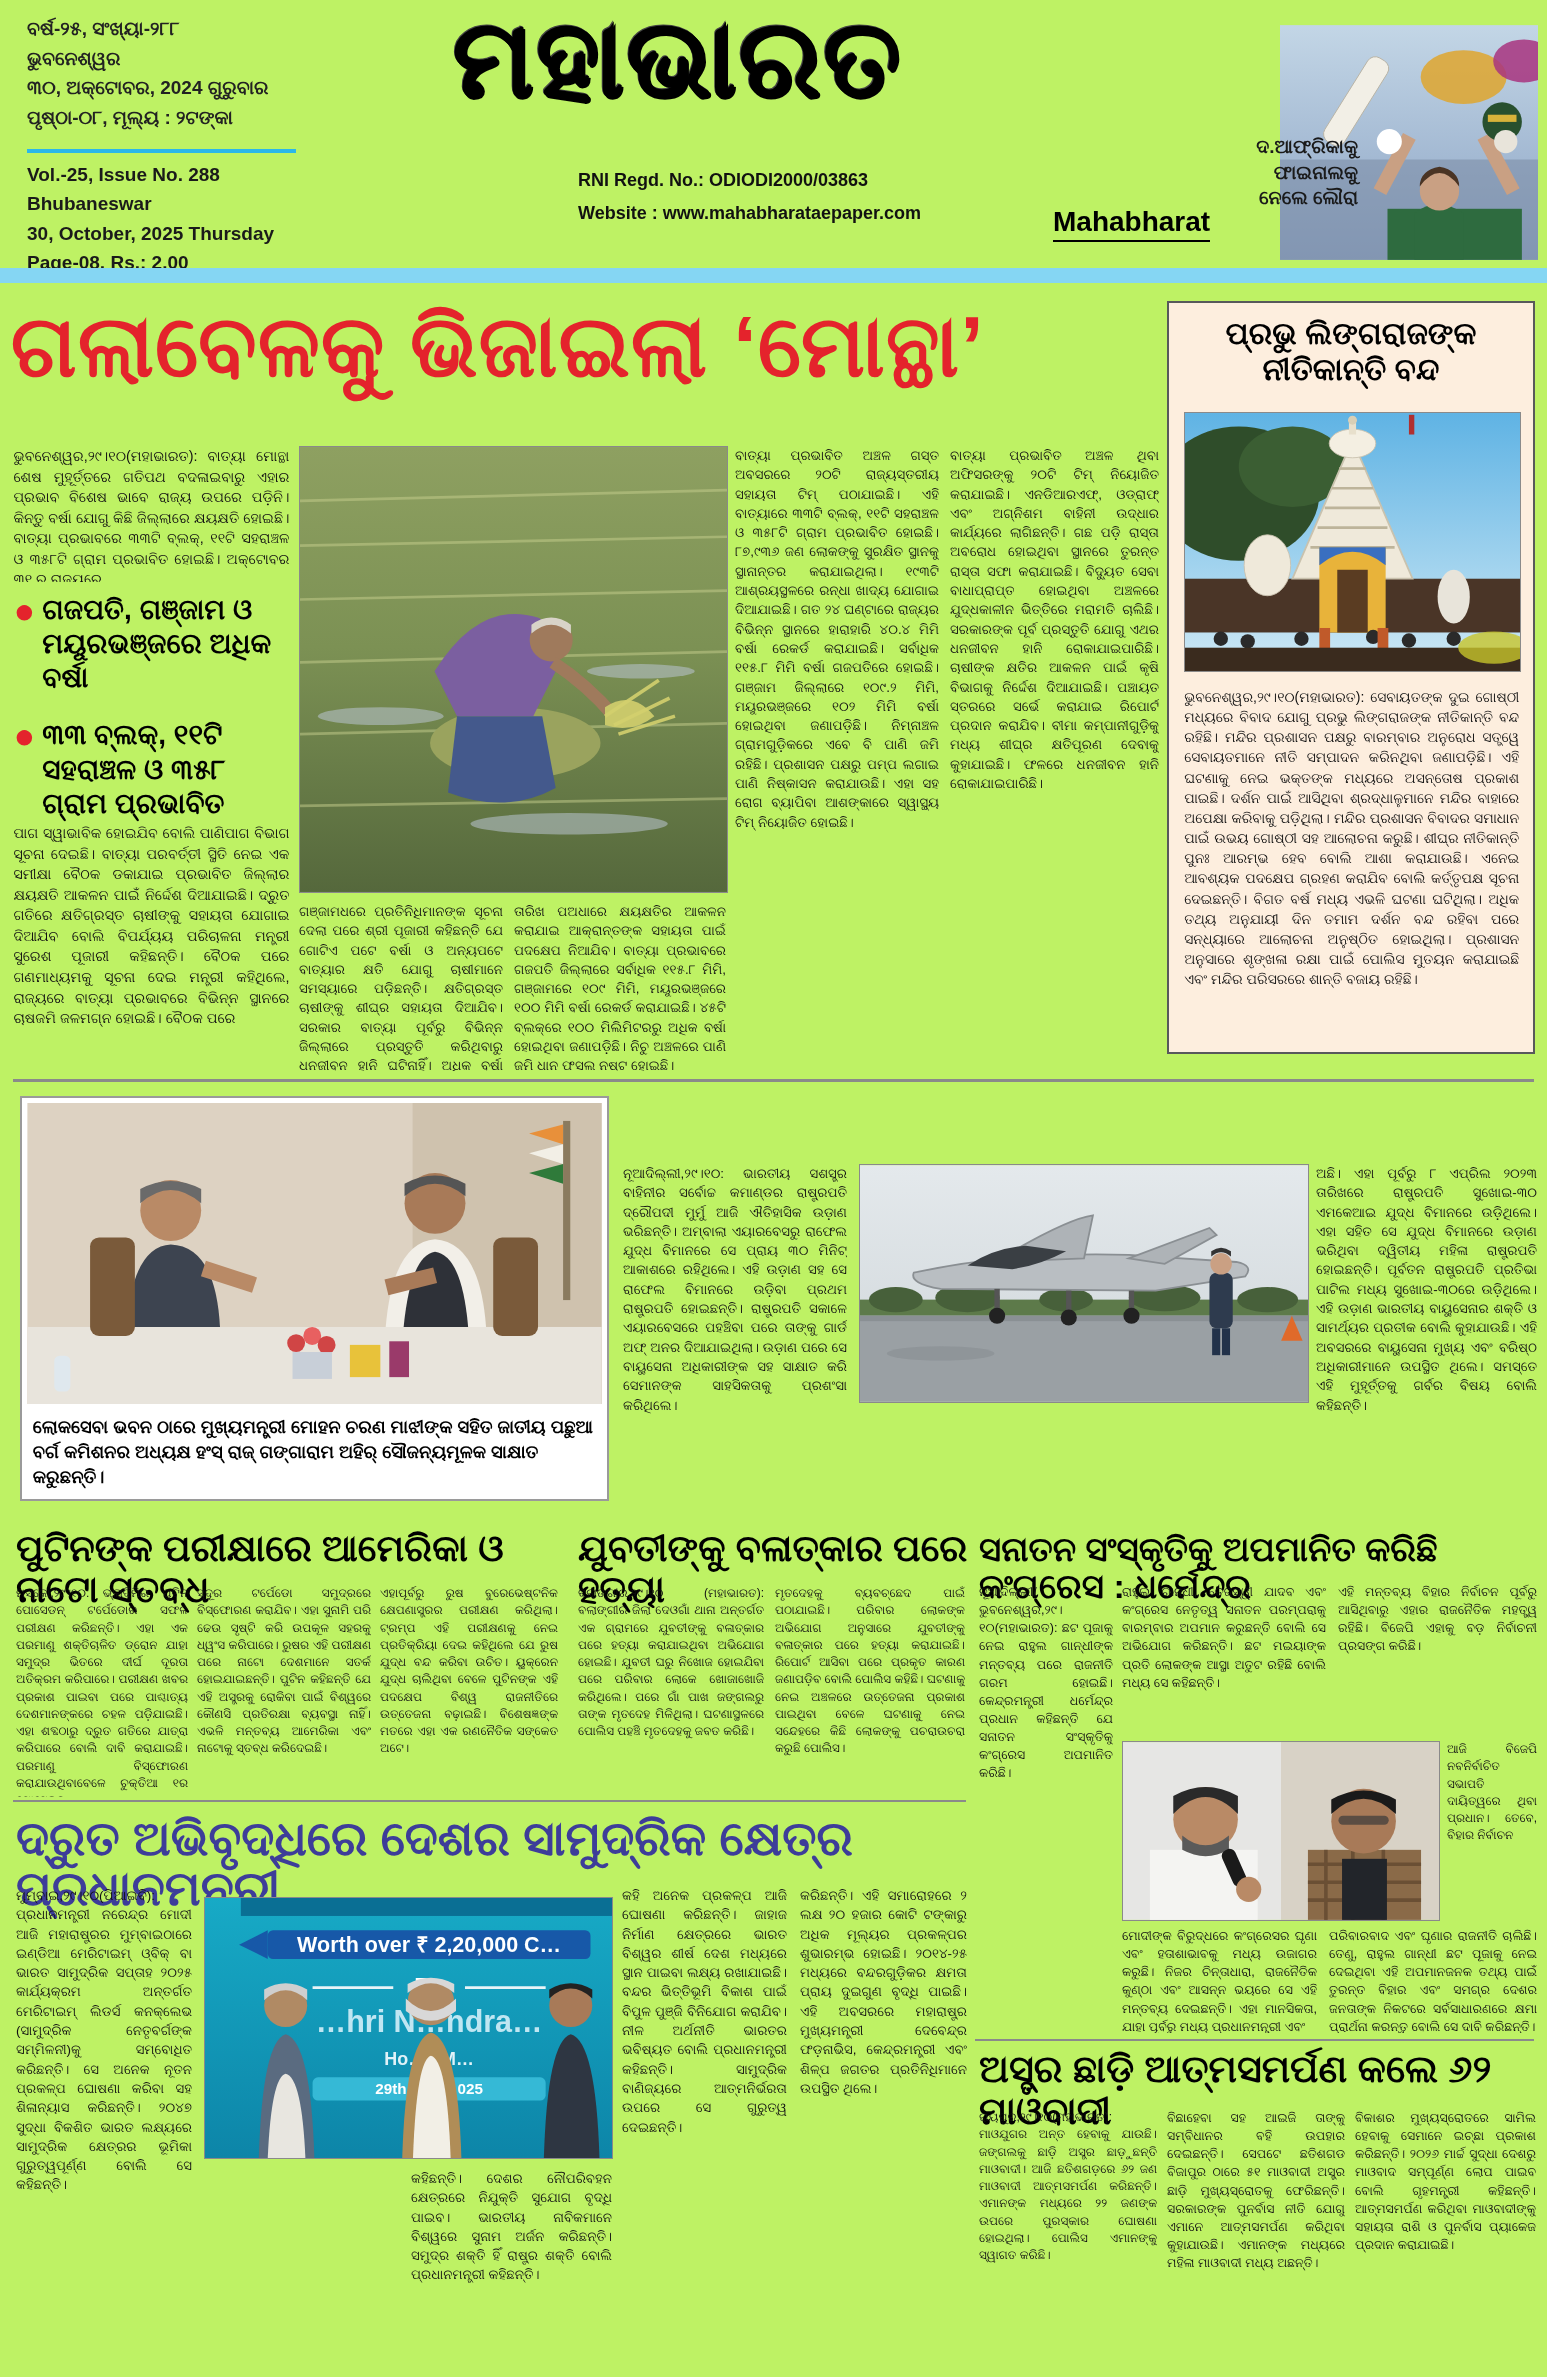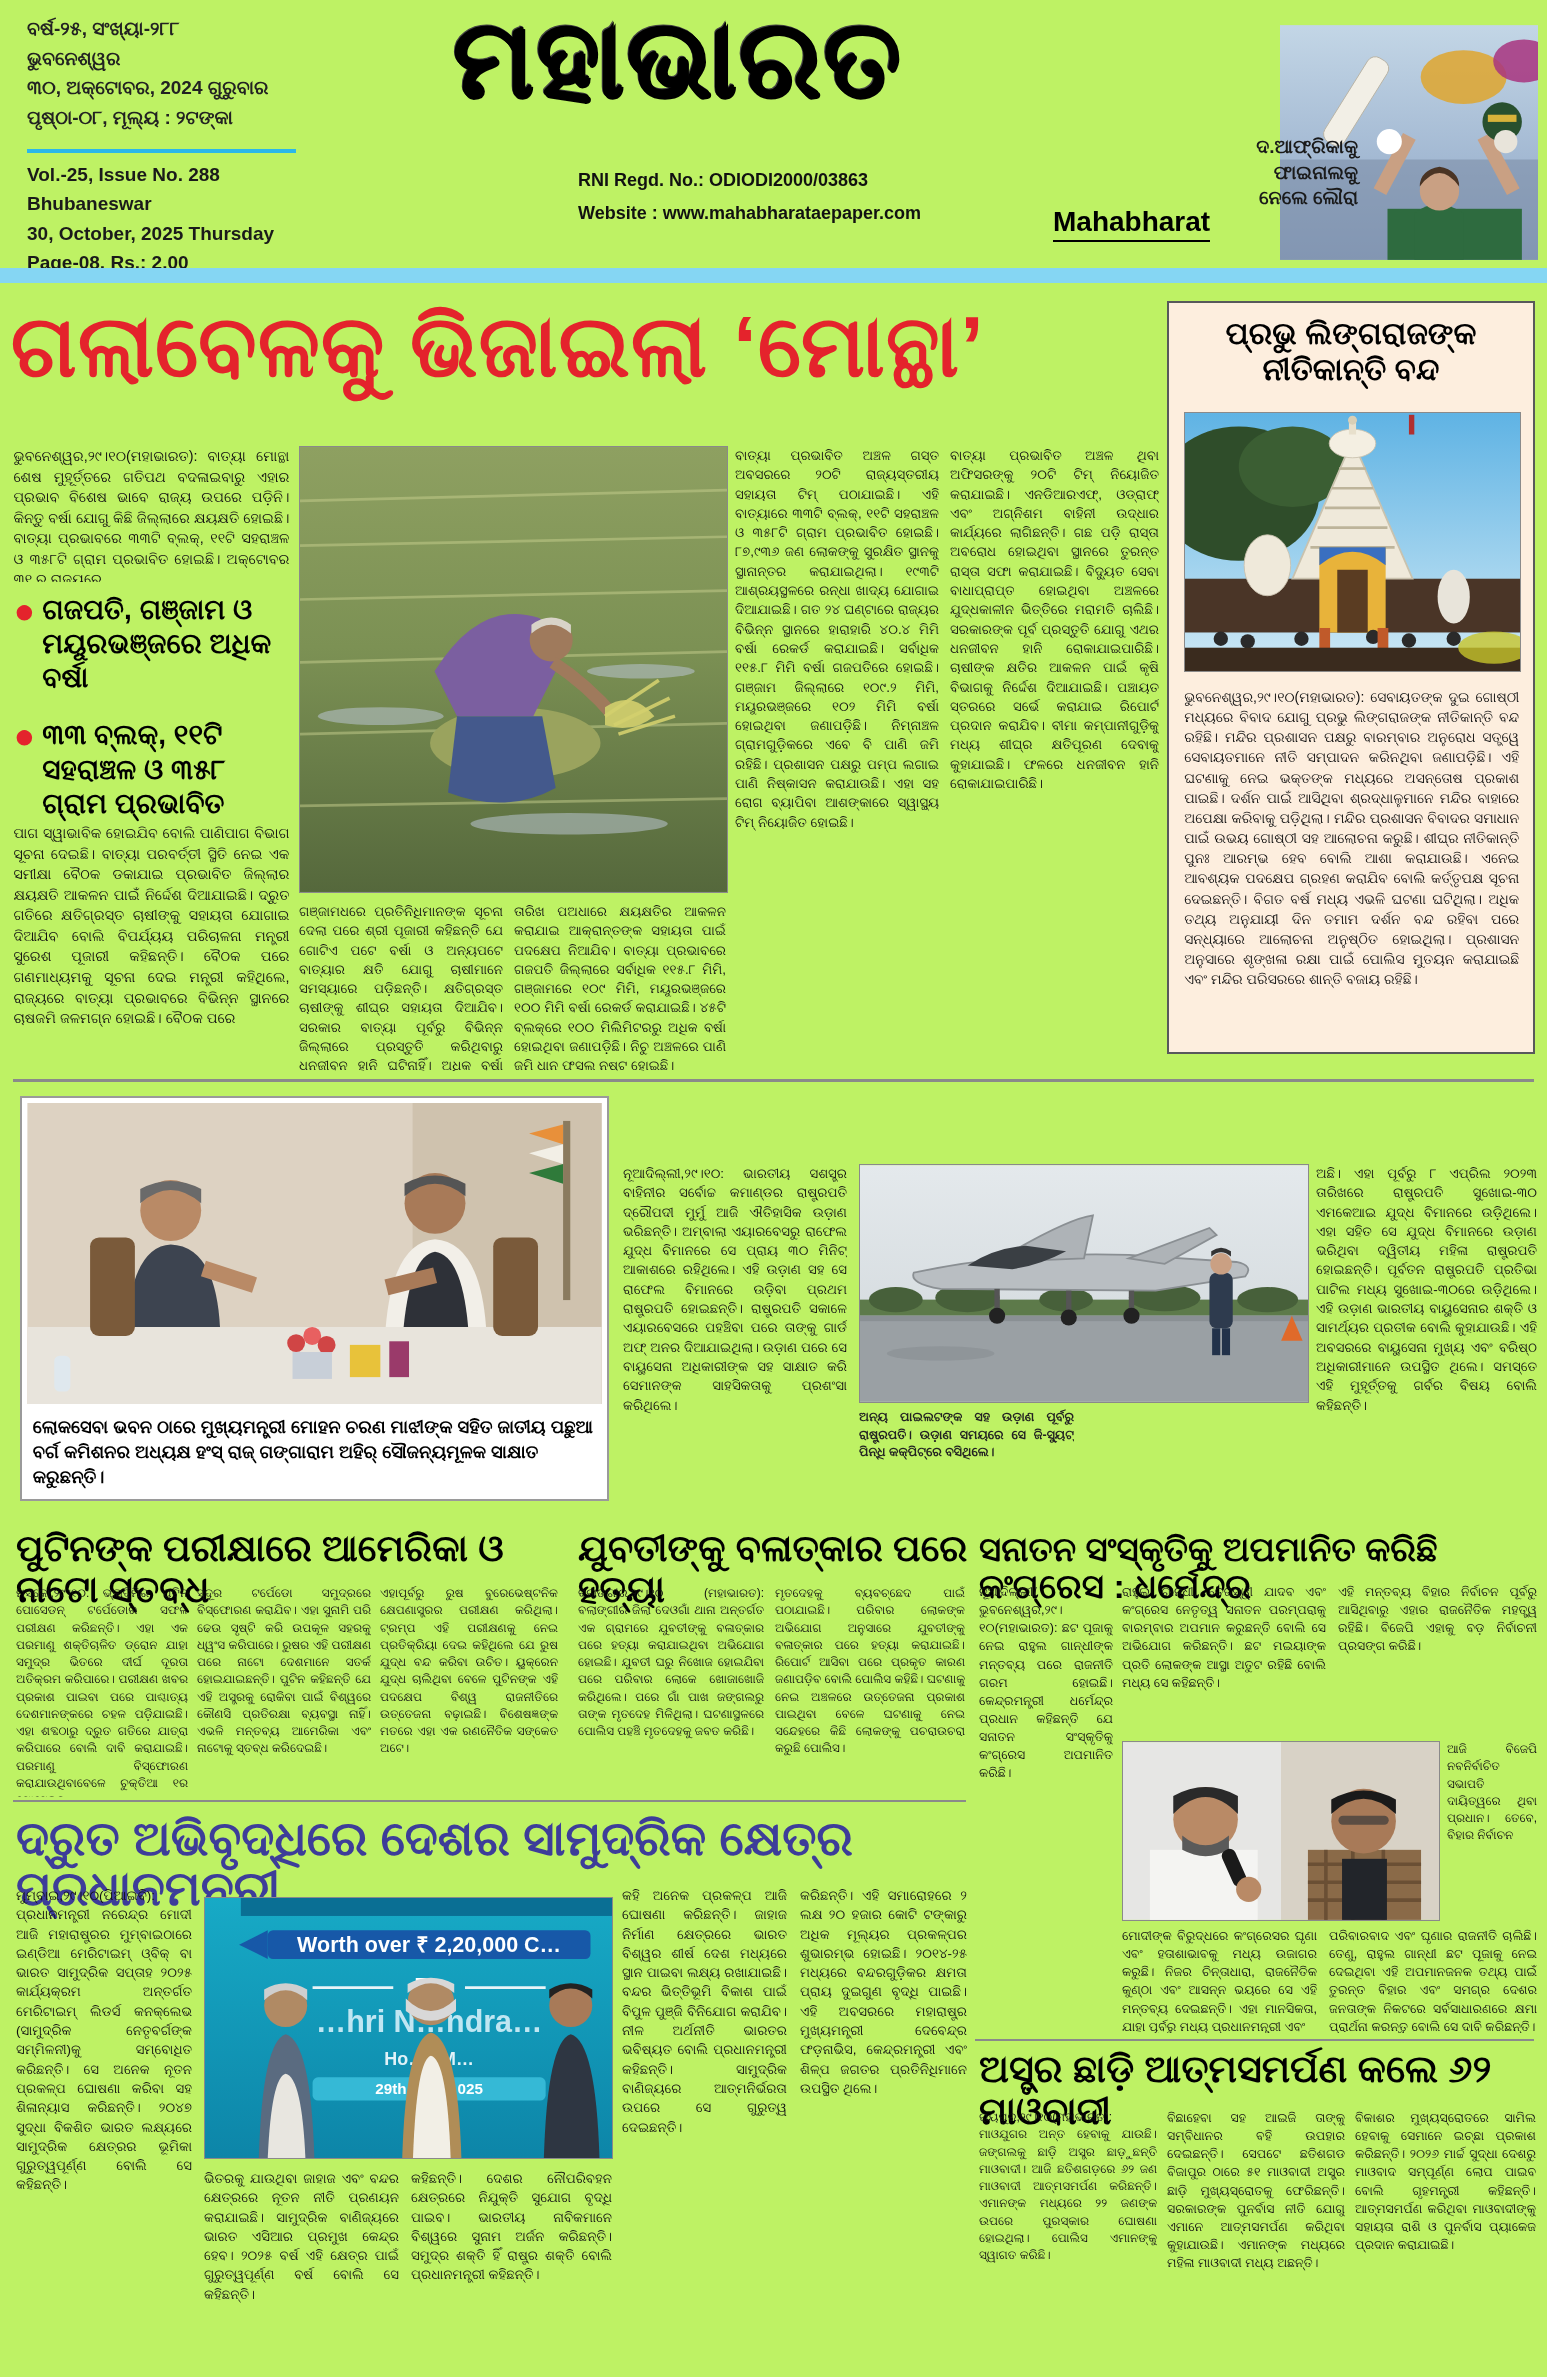--- a/index.html
+++ b/index.html
@@ -277,21 +277,20 @@
         <circle cx="403" cy="110" r="12" fill="#caa083"></circle>
         <path d="M392 102 Q403 92 414 102 L414 96 Q403 88 392 96Z" fill="#333"></path>
         <rect x="393" y="182" width="9" height="30" fill="#22324a"></rect>
         <rect x="404" y="182" width="9" height="30" fill="#22324a"></rect>
       </g>
       <polygon points="470,196 482,168 494,196" fill="#e06a2a"></polygon>
       <ellipse cx="90" cy="210" rx="60" ry="8" fill="#8a9094" opacity="0.7"></ellipse>
     </svg>
   </div>
 
-  <div class="smallcap" style="left:859px;top:1409px;width:215px;height:106px;font-weight:bold;">ଅନ୍ୟ ପାଇଲଟଙ୍କ ସହ ଉଡ଼ାଣ ପୂର୍ବରୁ ରାଷ୍ଟ୍ରପତି। ଉଡ଼ାଣ ସମୟରେ ସେ ଜି-ସ୍ୟୁଟ୍ ପିନ୍ଧି କକ୍‌ପିଟ୍‌ରେ ବସିଥିଲେ।</div>
 
   <div class="col" style="left:1316px;top:1164px;width:221px;height:355px;">ଅଛି। ଏହା ପୂର୍ବରୁ ୮ ଏପ୍ରିଲ ୨୦୨୩ ତାରିଖରେ ରାଷ୍ଟ୍ରପତି ସୁଖୋଇ-୩୦ ଏମକେଆଇ ଯୁଦ୍ଧ ବିମାନରେ ଉଡ଼ିଥିଲେ। ଏହା ସହିତ ସେ ଯୁଦ୍ଧ ବିମାନରେ ଉଡ଼ାଣ ଭରିଥିବା ଦ୍ୱିତୀୟ ମହିଳା ରାଷ୍ଟ୍ରପତି ହୋଇଛନ୍ତି। ପୂର୍ବତନ ରାଷ୍ଟ୍ରପତି ପ୍ରତିଭା ପାଟିଲ ମଧ୍ୟ ସୁଖୋଇ-୩୦ରେ ଉଡ଼ିଥିଲେ। ଏହି ଉଡ଼ାଣ ଭାରତୀୟ ବାୟୁସେନାର ଶକ୍ତି ଓ ସାମର୍ଥ୍ୟର ପ୍ରତୀକ ବୋଲି କୁହାଯାଉଛି। ଏହି ଅବସରରେ ବାୟୁସେନା ମୁଖ୍ୟ ଏବଂ ବରିଷ୍ଠ ଅଧିକାରୀମାନେ ଉପସ୍ଥିତ ଥିଲେ। ସମସ୍ତେ ଏହି ମୁହୂର୍ତ୍ତକୁ ଗର୍ବର ବିଷୟ ବୋଲି କହିଛନ୍ତି।</div>
 
   <div class="headline-dk" style="left:16px;top:1529px;width:545px;font-size:37px;">ପୁଟିନଙ୍କ ପରୀକ୍ଷାରେ ଆମେରିକା ଓ ନାଟୋ ସ୍ତବ୍ଧ</div>
   <div class="col" style="left:16px;top:1585px;width:172px;height:212px;font-size:12px;">ମସ୍କୋ,୨୯।୧୦: ଭ୍ଲାଦିମିର ପୁଟିନ ପୋସେଡନ୍ ଟର୍ପେଡୋର ସଫଳ ପରୀକ୍ଷଣ କରିଛନ୍ତି। ଏହା ଏକ ପରମାଣୁ ଶକ୍ତିଚାଳିତ ଡ୍ରୋନ ଯାହା ସମୁଦ୍ର ଭିତରେ ଦୀର୍ଘ ଦୂରତା ଅତିକ୍ରମ କରିପାରେ। ପରୀକ୍ଷଣ ଖବର ପ୍ରକାଶ ପାଇବା ପରେ ପାଶ୍ଚାତ୍ୟ ଦେଶମାନଙ୍କରେ ଚହଳ ପଡ଼ିଯାଇଛି। ଏହା ଶବ୍ଦଠାରୁ ଦ୍ରୁତ ଗତିରେ ଯାତ୍ରା କରିପାରେ ବୋଲି ଦାବି କରାଯାଇଛି। ପରମାଣୁ ବିସ୍ଫୋରଣ କରାଯାଉଥିବାବେଳେ ଚୁକ୍ତିଆ ୧ର ପୋସେଡନ୍</div>
   <div class="col" style="left:197px;top:1585px;width:174px;height:212px;font-size:12px;">ସୁଦୂର ଟର୍ପେଡୋ ସମୁଦ୍ରରେ ବିସ୍ଫୋରଣ କରାଯିବ। ଏହା ସୁନାମି ପରି ଢେଉ ସୃଷ୍ଟି କରି ଉପକୂଳ ସହରକୁ ଧ୍ୱଂସ କରିପାରେ। ରୁଷର ଏହି ପରୀକ୍ଷଣ ପରେ ନାଟୋ ଦେଶମାନେ ସତର୍କ ହୋଇଯାଇଛନ୍ତି। ପୁଟିନ କହିଛନ୍ତି ଯେ ଏହି ଅସ୍ତ୍ରକୁ ରୋକିବା ପାଇଁ ବିଶ୍ୱରେ କୌଣସି ପ୍ରତିରକ୍ଷା ବ୍ୟବସ୍ଥା ନାହିଁ। ଏଭଳି ମନ୍ତବ୍ୟ ଆମେରିକା ଏବଂ ନାଟୋକୁ ସ୍ତବ୍ଧ କରିଦେଇଛି।</div>
   <div class="col" style="left:380px;top:1585px;width:178px;height:212px;font-size:12px;">ଏହାପୂର୍ବରୁ ରୁଷ ବୁରେଭେଷ୍ଟନିକ କ୍ଷେପଣାସ୍ତ୍ରର ପରୀକ୍ଷଣ କରିଥିଲା। ଟ୍ରମ୍ପ ଏହି ପରୀକ୍ଷଣକୁ ନେଇ ପ୍ରତିକ୍ରିୟା ଦେଇ କହିଥିଲେ ଯେ ରୁଷ ଯୁଦ୍ଧ ବନ୍ଦ କରିବା ଉଚିତ। ୟୁକ୍ରେନ ଯୁଦ୍ଧ ଚାଲିଥିବା ବେଳେ ପୁଟିନଙ୍କ ଏହି ପଦକ୍ଷେପ ବିଶ୍ୱ ରାଜନୀତିରେ ଉତ୍ତେଜନା ବଢ଼ାଇଛି। ବିଶେଷଜ୍ଞଙ୍କ ମତରେ ଏହା ଏକ ରଣନୈତିକ ସଙ୍କେତ ଅଟେ।</div>
 
   <div class="headline-dk" style="left:578px;top:1529px;width:391px;font-size:37px;">ଯୁବତୀଙ୍କୁ ବଳାତ୍କାର ପରେ ହତ୍ୟା</div>
   <div class="col" style="left:578px;top:1585px;width:186px;height:212px;font-size:12px;">ବଲାଙ୍ଗୀର,୨୯।୧୦ (ମହାଭାରତ): ବଲାଙ୍ଗୀର ଜିଲା ଦେଓଗାଁ ଥାନା ଅନ୍ତର୍ଗତ ଏକ ଗ୍ରାମରେ ଯୁବତୀଙ୍କୁ ବଳାତ୍କାର ପରେ ହତ୍ୟା କରାଯାଇଥିବା ଅଭିଯୋଗ ହୋଇଛି। ଯୁବତୀ ଘରୁ ନିଖୋଜ ହୋଇଯିବା ପରେ ପରିବାର ଲୋକେ ଖୋଜାଖୋଜି କରିଥିଲେ। ପରେ ଗାଁ ପାଖ ଜଙ୍ଗଲରୁ ତାଙ୍କ ମୃତଦେହ ମିଳିଥିଲା। ଘଟଣାସ୍ଥଳରେ ପୋଲିସ ପହଞ୍ଚି ମୃତଦେହକୁ ଜବତ କରିଛି।</div>
@@ -379,21 +378,20 @@
         <path d="M232 290 Q236 180 252 176 Q270 180 274 290Z" fill="#f2efe6"></path>
       </g>
       <g>
         <circle cx="408" cy="120" r="24" fill="#a87a58"></circle>
         <path d="M384 112 Q408 90 432 112 L432 102 Q408 88 384 102Z" fill="#222"></path>
         <path d="M378 290 Q382 160 408 152 Q436 160 440 290Z" fill="#2e3642"></path>
       </g>
     </svg>
   </div>
 
-  <div class="col" style="left:204px;top:2169px;width:195px;height:201px;font-size:13.4px;">ଭିତରକୁ ଯାଉଥିବା ଜାହାଜ ଏବଂ ବନ୍ଦର କ୍ଷେତ୍ରରେ ନୂତନ ନୀତି ପ୍ରଣୟନ କରାଯାଇଛି। ସାମୁଦ୍ରିକ ବାଣିଜ୍ୟରେ ଭାରତ ଏସିଆର ପ୍ରମୁଖ କେନ୍ଦ୍ର ହେବ। ୨୦୨୫ ବର୍ଷ ଏହି କ୍ଷେତ୍ର ପାଇଁ ଗୁରୁତ୍ୱପୂର୍ଣ୍ଣ ବର୍ଷ ବୋଲି ସେ କହିଛନ୍ତି।</div>
   <div class="col" style="left:411px;top:2169px;width:201px;height:201px;font-size:13.4px;">କହିଛନ୍ତି। ଦେଶର ନୌପରିବହନ କ୍ଷେତ୍ରରେ ନିଯୁକ୍ତି ସୁଯୋଗ ବୃଦ୍ଧି ପାଇବ। ଭାରତୀୟ ନାବିକମାନେ ବିଶ୍ୱରେ ସୁନାମ ଅର୍ଜନ କରିଛନ୍ତି। ସମୁଦ୍ର ଶକ୍ତି ହିଁ ରାଷ୍ଟ୍ର ଶକ୍ତି ବୋଲି ପ୍ରଧାନମନ୍ତ୍ରୀ କହିଛନ୍ତି।</div>
 
   <div class="col" style="left:622px;top:1886px;width:165px;height:484px;font-size:13.4px;">କହି ଅନେକ ପ୍ରକଳ୍ପ ଆଜି ଘୋଷଣା କରିଛନ୍ତି। ଜାହାଜ ନିର୍ମାଣ କ୍ଷେତ୍ରରେ ଭାରତ ବିଶ୍ୱର ଶୀର୍ଷ ଦେଶ ମଧ୍ୟରେ ସ୍ଥାନ ପାଇବା ଲକ୍ଷ୍ୟ ରଖାଯାଇଛି। ବନ୍ଦର ଭିତ୍ତିଭୂମି ବିକାଶ ପାଇଁ ବିପୁଳ ପୁଞ୍ଜି ବିନିଯୋଗ କରାଯିବ। ନୀଳ ଅର୍ଥନୀତି ଭାରତର ଭବିଷ୍ୟତ ବୋଲି ପ୍ରଧାନମନ୍ତ୍ରୀ କହିଛନ୍ତି। ସାମୁଦ୍ରିକ ବାଣିଜ୍ୟରେ ଆତ୍ମନିର୍ଭରତା ଉପରେ ସେ ଗୁରୁତ୍ୱ ଦେଇଛନ୍ତି।</div>
   <div class="col" style="left:800px;top:1886px;width:167px;height:484px;font-size:13.4px;">କରିଛନ୍ତି। ଏହି ସମାରୋହରେ ୨ ଲକ୍ଷ ୨୦ ହଜାର କୋଟି ଟଙ୍କାରୁ ଅଧିକ ମୂଲ୍ୟର ପ୍ରକଳ୍ପର ଶୁଭାରମ୍ଭ ହୋଇଛି। ୨୦୧୪-୨୫ ମଧ୍ୟରେ ବନ୍ଦରଗୁଡ଼ିକର କ୍ଷମତା ପ୍ରାୟ ଦୁଇଗୁଣ ବୃଦ୍ଧି ପାଇଛି। ଏହି ଅବସରରେ ମହାରାଷ୍ଟ୍ର ମୁଖ୍ୟମନ୍ତ୍ରୀ ଦେବେନ୍ଦ୍ର ଫଡ଼ନାଭିସ, କେନ୍ଦ୍ରମନ୍ତ୍ରୀ ଏବଂ ଶିଳ୍ପ ଜଗତର ପ୍ରତିନିଧିମାନେ ଉପସ୍ଥିତ ଥିଲେ।</div>
 
   <div class="hr" style="left:975px;top:2039px;width:559px;height:1.8px;"></div>
   <div class="headline-dk" style="left:979px;top:2049px;width:559px;font-size:38px;">ଅସ୍ତ୍ର ଛାଡ଼ି ଆତ୍ମସମର୍ପଣ କଲେ ୬୨ ମାଓବାଦୀ</div>
   <div class="col" style="left:979px;top:2109px;width:178px;height:260px;font-size:12px;">ରାୟପୁର,୨୯।୧୦(ମହାଭାରତ): ମାଓଯୁଗର ଅନ୍ତ ହେବାକୁ ଯାଉଛି। ଜଙ୍ଗଲକୁ ଛାଡ଼ି ଅସ୍ତ୍ର ଛାଡ଼ୁଛନ୍ତି ମାଓବାଦୀ। ଆଜି ଛତିଶଗଡ଼ରେ ୬୨ ଜଣ ମାଓବାଦୀ ଆତ୍ମସମର୍ପଣ କରିଛନ୍ତି। ଏମାନଙ୍କ ମଧ୍ୟରେ ୨୨ ଜଣଙ୍କ ଉପରେ ପୁରସ୍କାର ଘୋଷଣା ହୋଇଥିଲା। ପୋଲିସ ଏମାନଙ୍କୁ ସ୍ୱାଗତ କରିଛି।</div>
   <div class="col" style="left:1167px;top:2109px;width:178px;height:260px;font-size:12.6px;">ବିଛାହେବା ସହ ଆଇଜି ତାଙ୍କୁ ସମ୍ବିଧାନର ବହି ଉପହାର ଦେଇଛନ୍ତି। ସେପଟେ ଛତିଶଗଡ ବିଜାପୁର ଠାରେ ୫୧ ମାଓବାଦୀ ଅସ୍ତ୍ର ଛାଡ଼ି ମୁଖ୍ୟସ୍ରୋତକୁ ଫେରିଛନ୍ତି। ସରକାରଙ୍କ ପୁନର୍ବାସ ନୀତି ଯୋଗୁ ଏମାନେ ଆତ୍ମସମର୍ପଣ କରିଥିବା କୁହାଯାଉଛି। ଏମାନଙ୍କ ମଧ୍ୟରେ ମହିଳା ମାଓବାଦୀ ମଧ୍ୟ ଅଛନ୍ତି।</div>
   <div class="col" style="left:1355px;top:2109px;width:181px;height:260px;font-size:12.6px;">ବିକାଶର ମୁଖ୍ୟସ୍ରୋତରେ ସାମିଲ ହେବାକୁ ସେମାନେ ଇଚ୍ଛା ପ୍ରକାଶ କରିଛନ୍ତି। ୨୦୨୬ ମାର୍ଚ୍ଚ ସୁଦ୍ଧା ଦେଶରୁ ମାଓବାଦ ସମ୍ପୂର୍ଣ୍ଣ ଲୋପ ପାଇବ ବୋଲି ଗୃହମନ୍ତ୍ରୀ କହିଛନ୍ତି। ଆତ୍ମସମର୍ପଣ କରିଥିବା ମାଓବାଦୀଙ୍କୁ ସହାୟତା ରାଶି ଓ ପୁନର୍ବାସ ପ୍ୟାକେଜ ପ୍ରଦାନ କରାଯାଇଛି।</div>

